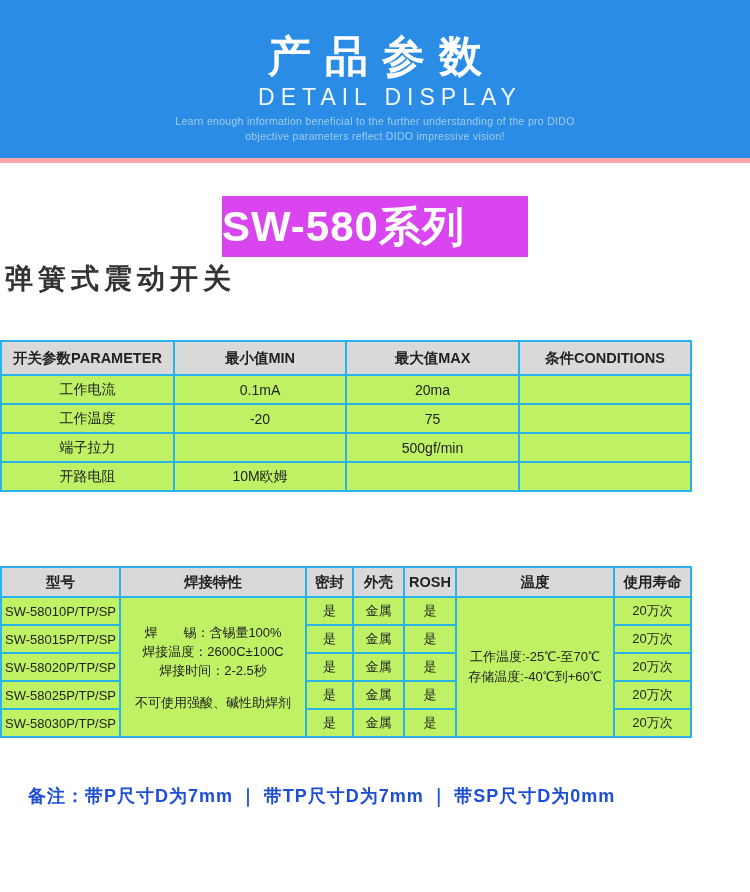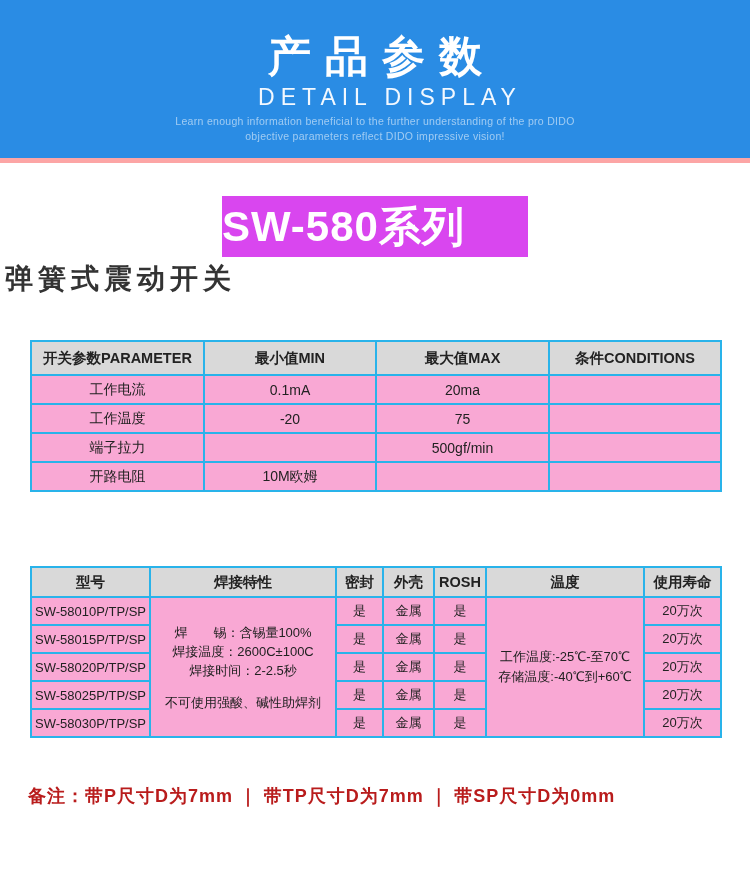--- a/index.html
+++ b/index.html
@@ -66,23 +66,22 @@
     color: #333333;
     letter-spacing: 5px;
     text-indent: 5px;
     line-height: 30px;
   }
 
   
   table {
     border-collapse: collapse;
     table-layout: fixed;
-    margin-left: 30px;
     width: 690px;
-    background: #f9a8d4;
+    background: #bef264;
   }
   th, td {
     border: 2px solid #29b3ea;
     text-align: center;
     vertical-align: middle;
     color: #222222;
     overflow: hidden;
     white-space: nowrap;
   }
   th {
@@ -98,21 +97,21 @@
   .model-table th { height: 30px; }
   .model-table td { height: 28px; font-size: 13px; }
   .model-table td.merged { white-space: normal; }
   .welding-line { line-height: 19px; }
   .welding-line.gapped { margin-top: 13px; }
   .temp-line { line-height: 20px; }
 
   
   .note {
     margin: 46px 0 0 28px;
-    color: #b91c1c;
+    color: #1d4ed8;
     font-size: 18px;
     font-weight: bold;
     letter-spacing: 1px;
   }
 </style>
 </head>
 <body>
 
 <div class="page">
 

